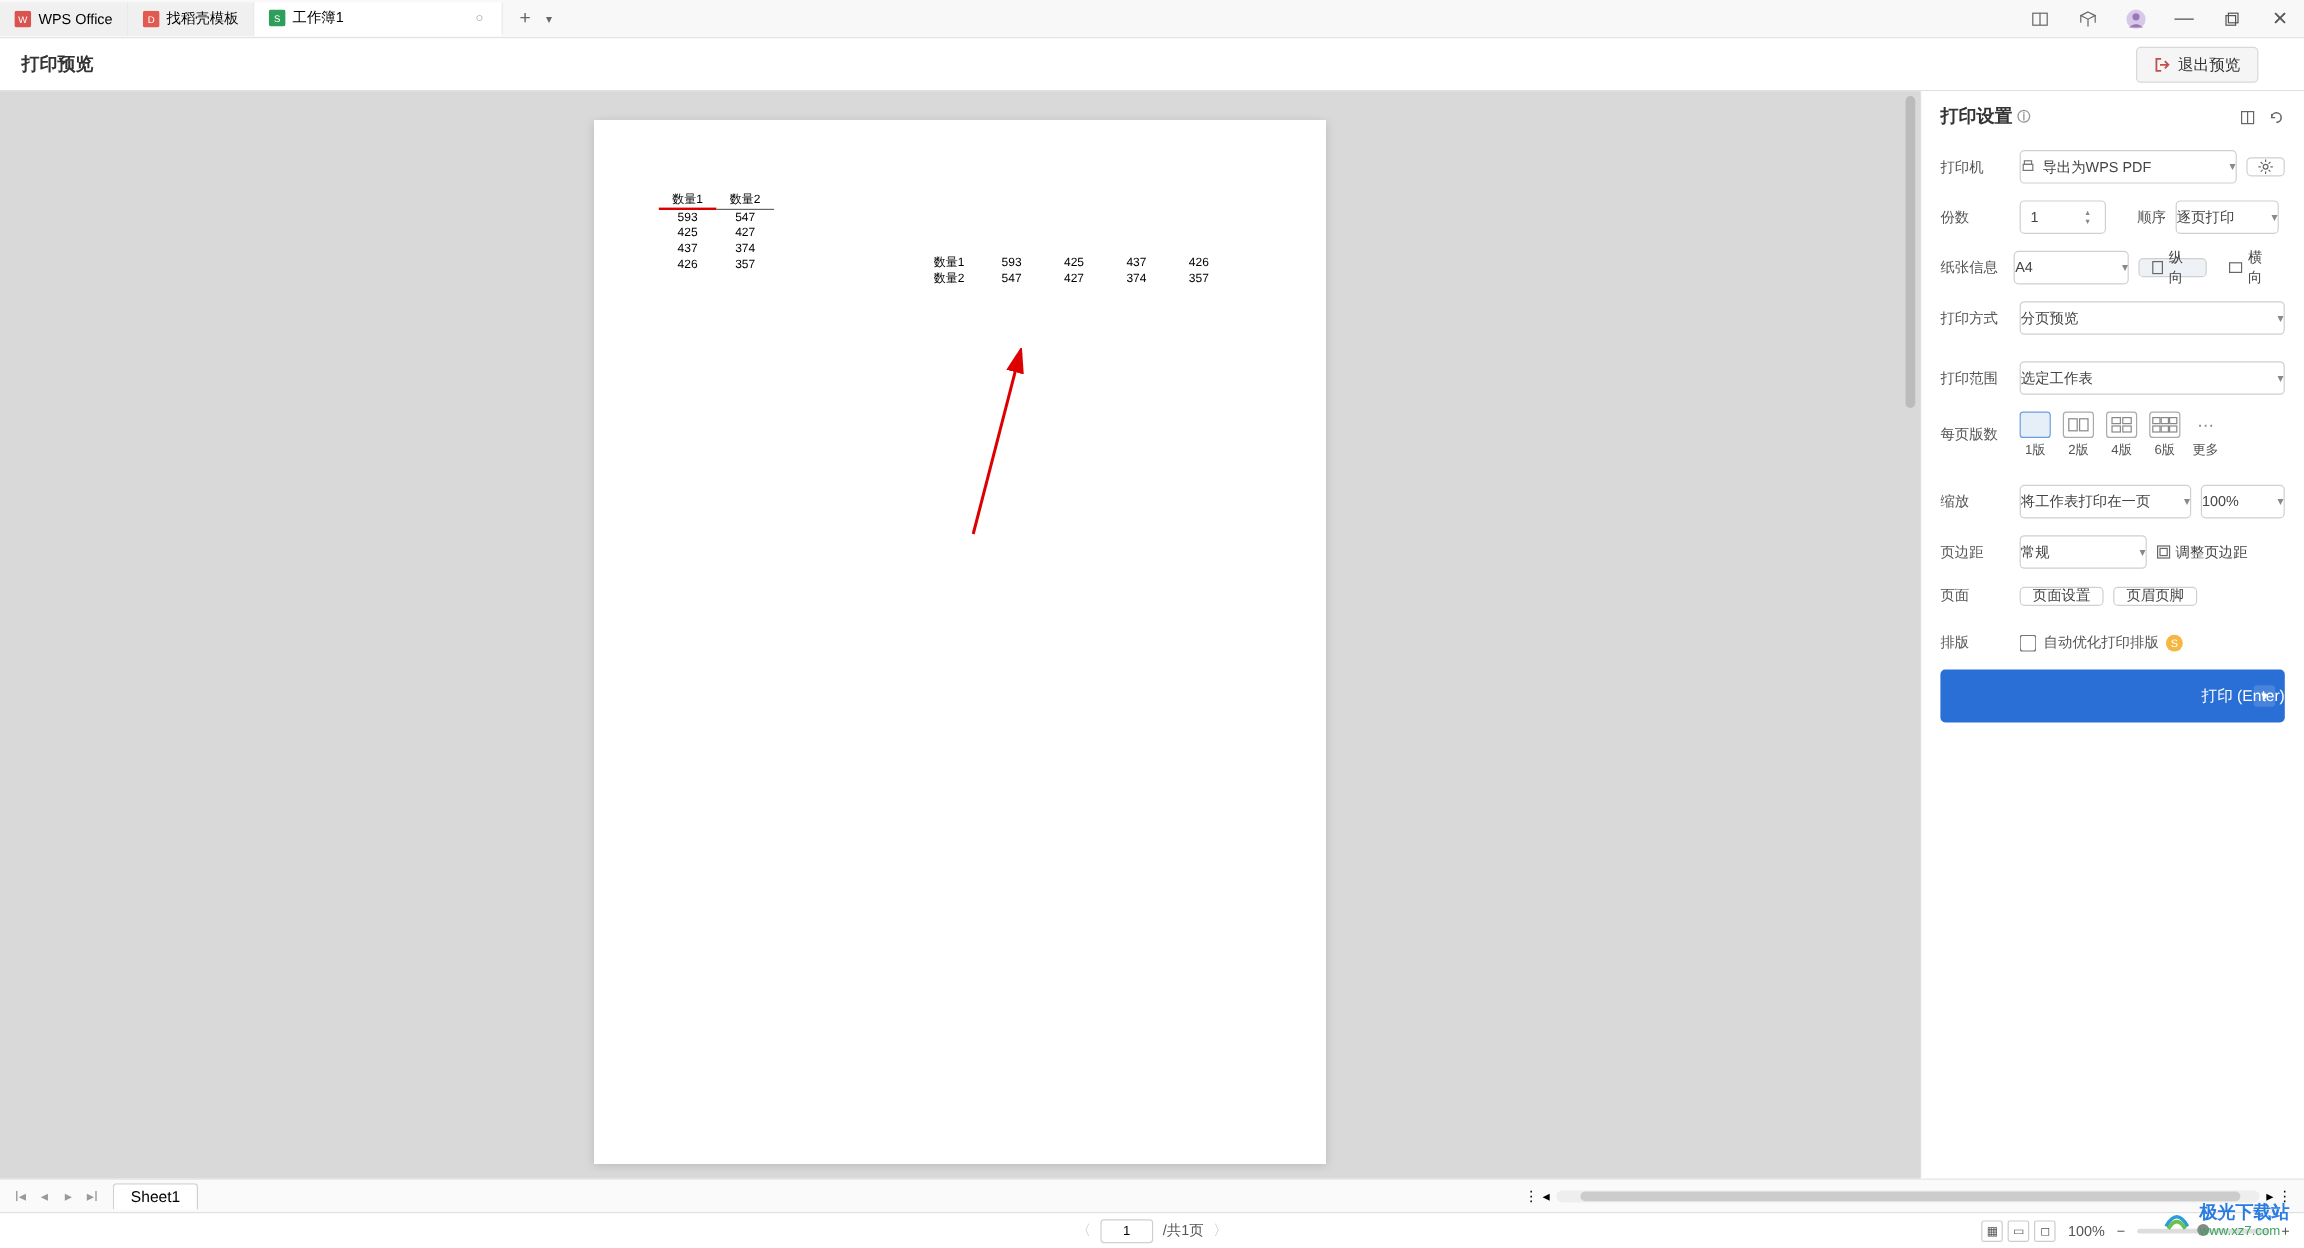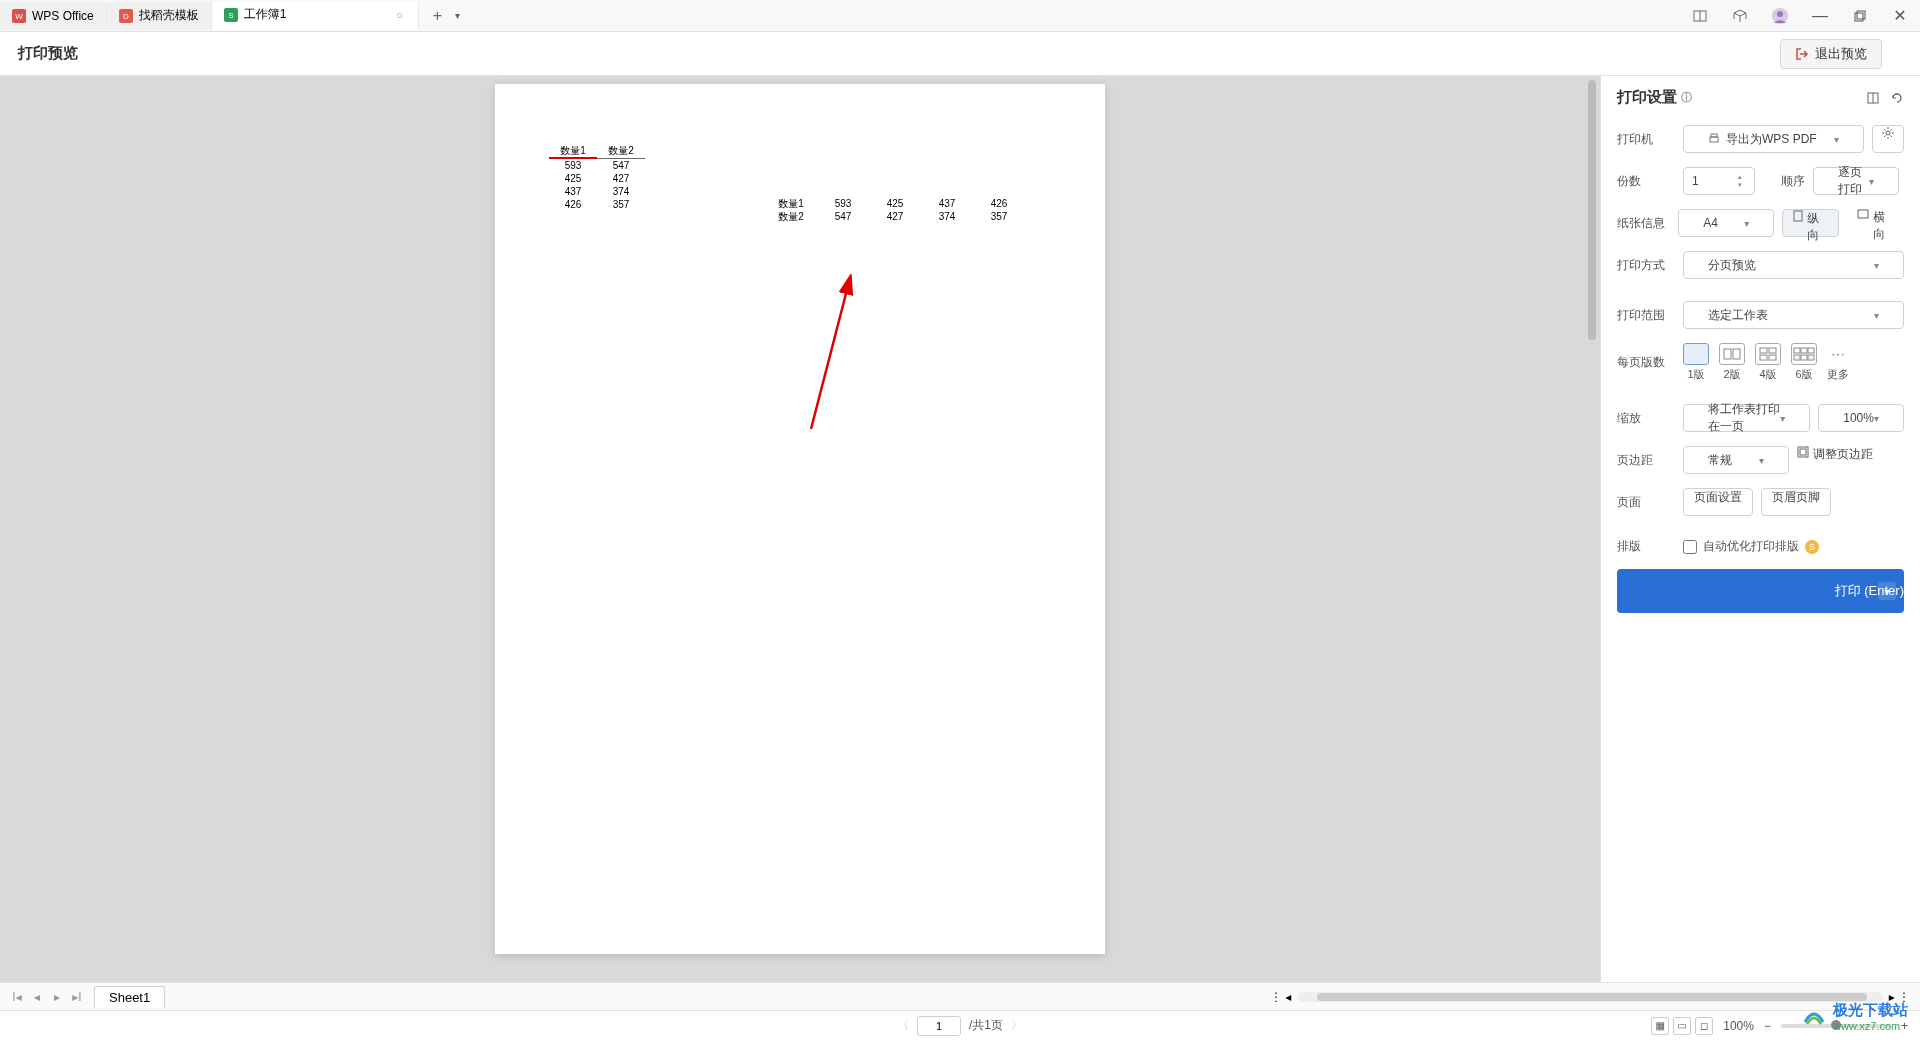--- a/index.html
+++ b/index.html
@@ -17,21 +17,21 @@
 .win-controls { margin-left: auto; display: flex; gap: 0; }
 .win-btn { width: 40px; height: 32px; display: flex; align-items: center; justify-content: center; color: #555; }
 
 
 .header { height: 44px; background: #fff; display: flex; align-items: center; padding: 0 18px; border-bottom: 1px solid #e0e0e0; }
 .header-title { font-size: 15px; font-weight: 600; color: #333; }
 .exit-preview { margin-left: auto; margin-right: 20px; height: 30px; padding: 0 14px; background: #f5f5f5; border: 1px solid #d8d8d8; border-radius: 4px; display: flex; align-items: center; gap: 6px; font-size: 13px; color: #333; }
 
 
 .main { display: flex; height: calc(1040px - 32px - 44px - 28px - 30px); }
-.preview-area { flex: 1; background: #d9d9d9; position: relative; display: flex; align-items: flex-start; justify-content: center; padding-top: 8px; overflow: hidden; }
+.preview-area { flex: 1; background: #d9d9d9; position: relative; display: flex; align-items: flex-start; justify-content: center; padding-top: 24px; overflow: hidden; }
 .page { width: 610px; height: 870px; background: #fff; box-shadow: 0 2px 8px rgba(0,0,0,0.15); position: relative; padding: 60px 54px; }
 .scrollbar-v { position: absolute; right: 2px; top: 0; bottom: 0; width: 10px; }
 .scroll-thumb-v { position: absolute; top: 4px; width: 8px; height: 260px; background: #bbb; border-radius: 4px; }
 
 
 .table1 { position: absolute; left: 54px; top: 60px; font-size: 10px; }
 .table1 table { border-collapse: collapse; }
 .table1 th, .table1 td { width: 48px; text-align: center; padding: 0; line-height: 13px; font-weight: normal; }
 .table1 th { border-bottom: 1px solid #666; }
 .underline-red { border-bottom: 2px solid #d00 !important; }
@@ -39,26 +39,26 @@
 .table2 table { border-collapse: collapse; }
 .table2 th, .table2 td { width: 52px; text-align: center; padding: 0 2px; line-height: 13px; font-weight: normal; }
 .arrow { position: absolute; left: 306px; top: 190px; }
 
 
 .settings { width: 320px; background: #fff; border-left: 1px solid #e0e0e0; padding: 12px 16px; display: flex; flex-direction: column; gap: 14px; font-size: 13px; color: #444; }
 .settings-head { display: flex; align-items: center; gap: 4px; font-size: 15px; font-weight: 600; color: #333; margin-bottom: 4px; }
 .settings-head .icons { margin-left: auto; display: flex; gap: 10px; color: #666; }
 .row { display: flex; align-items: center; gap: 8px; }
 .row-label { width: 58px; font-size: 12px; color: #555; }
-.sel { flex: 1; height: 28px; border: 1px solid #d0d0d0; border-radius: 4px; background: #fff; display: flex; align-items: center; padding: 0 24px; font-size: 12px; position: relative; }
+.sel { flex: 1; height: 28px; border: 1px solid #d0d0d0; border-radius: 4px; background: #fff; display: flex; align-items: center; padding: 0 0; font-size: 12px; position: relative; }
 .sel .caret { margin-left: auto; font-size: 10px; color: #888; }
 .sel .pre-icon { margin-right: 6px; color: #777; display: inline-flex; }
 .num-input { width: 72px; height: 28px; border: 1px solid #d0d0d0; border-radius: 4px; display: flex; align-items: center; padding: 0 8px; font-size: 12px; position: relative; }
 .num-input .spin { position: absolute; right: 4px; top: 2px; bottom: 2px; width: 12px; display: flex; flex-direction: column; font-size: 7px; color: #888; justify-content: center; }
-.btn-ghost { height: 28px; padding: 0 10px; border: 1px solid #d0d0d0; border-radius: 4px; background: #fff; display: flex; gap: 4px; font-size: 12px; color: #444; }
+.btn-ghost { height: 16px; padding: 0 10px; border: 1px solid #d0d0d0; border-radius: 4px; background: #fff; display: flex; align-items: center; gap: 4px; font-size: 12px; color: #444; }
 .btn-ghost.active { background: #eef2f6; }
 .btn-ghost.icon-btn { width: 32px; justify-content: center; padding: 0; }
 .layout-opts { display: flex; gap: 10px; flex: 1; }
 .layout-opt { display: flex; flex-direction: column; align-items: center; gap: 2px; font-size: 11px; color: #555; }
 .layout-opt .box { width: 26px; height: 22px; border: 1px solid #aaa; border-radius: 3px; display: flex; align-items: center; justify-content: center; }
 .layout-opt.active .box { background: #e6eef8; border-color: #6a9fde; }
 .chk { display: flex; align-items: center; gap: 6px; font-size: 12px; color: #555; }
 .chk input { width: 14px; height: 14px; }
 .s-badge { width: 14px; height: 14px; border-radius: 50%; background: #f5b642; color: #fff; font-size: 9px; display: inline-flex; align-items: center; justify-content: center; }
 .print-btn { height: 44px; background: #2a6fd6; color: #fff; border-radius: 4px; display: flex; align-items: center; justify-content: flex-end; font-size: 13px; position: relative; }

